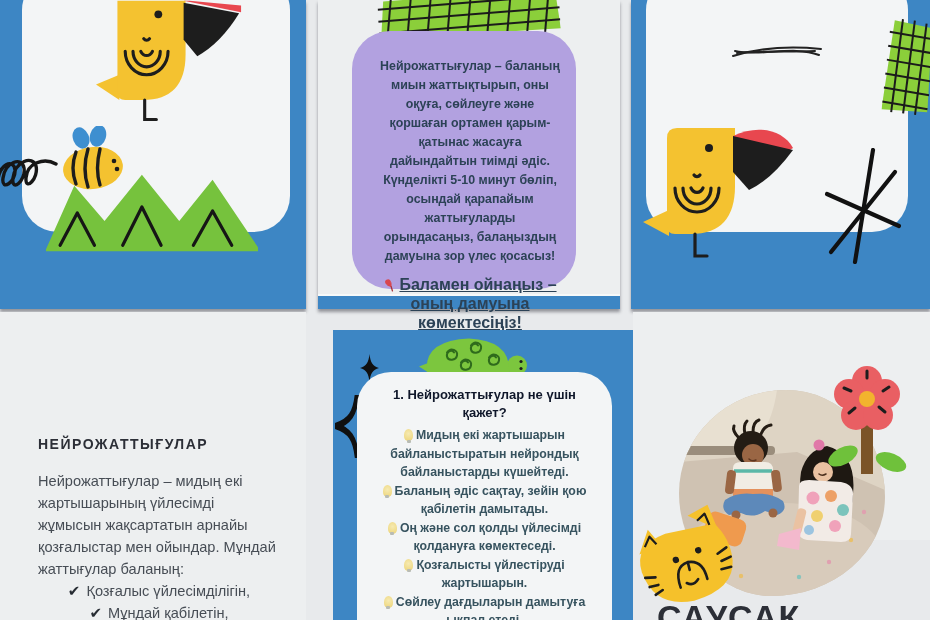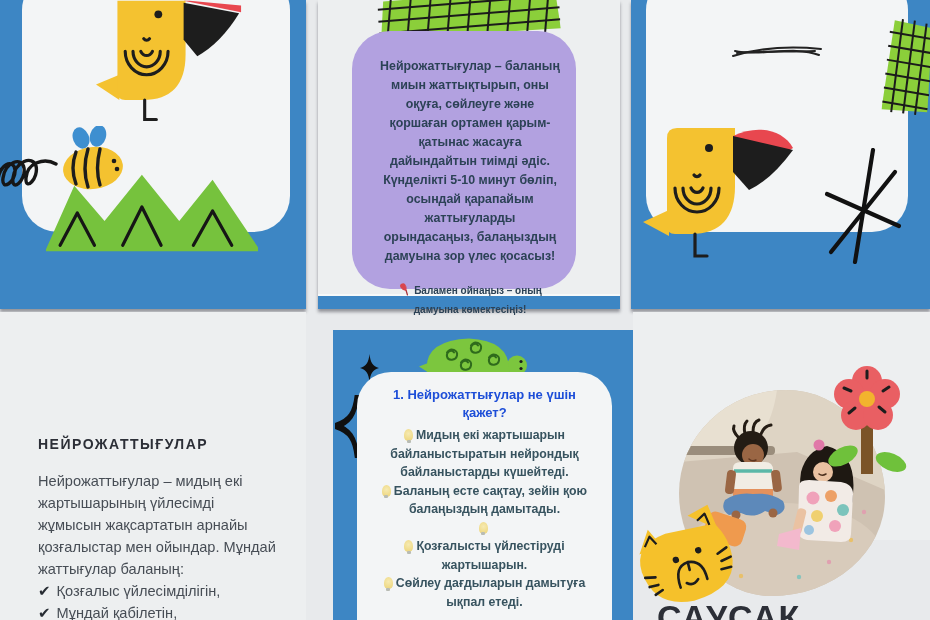--- a/index.html
+++ b/index.html
@@ -11,33 +11,33 @@
   .panel-tl{left:0;top:0;width:306px;height:309px;}
   .panel-tm{left:318px;top:0;width:302px;height:309px;}
   .panel-tr{left:631px;top:0;width:299px;height:309px;}
   .card{background:#f3f5f6;border-radius:36px;}
   .card-tl{left:22px;top:-26px;width:268px;height:258px;}
   .card-tr{left:15px;top:-26px;width:262px;height:258px;}
   .tm-paper{left:0;top:0;right:0;bottom:13px;background:#edeff0;border-bottom:2px solid #f7f9f9;}
   .purple-box{left:34px;top:31px;width:224px;height:258px;border-radius:38px;background:#b2a1e0;
               box-sizing:border-box;padding:26px 15px 0 27px;text-align:center;}
   .purple-box .intro{font-size:12.4px;line-height:19px;font-weight:bold;color:#2c4256;margin:0;}
-  .purple-box .cta{font-size:10px;line-height:19px;font-weight:bold;color:#2c4256;margin-top:15px;}
+  .purple-box .cta{font-size:16px;line-height:19px;font-weight:bold;color:#2c4256;margin-top:9px;text-decoration:underline;}
   .pin-icon{display:inline-block;width:14px;height:14px;vertical-align:-2px;margin-right:2px;}
   
   .panel-bl{left:0;top:312px;width:306px;height:308px;background:#edeff0;}
   .panel-bm{left:333px;top:330px;width:300px;height:290px;background:#3d86c4;}
   .panel-br{left:633px;top:312px;width:297px;height:228px;background:#edeff0;}
   .bl-title{left:38px;top:124px;font-size:14px;font-weight:700;letter-spacing:1.5px;color:#2c2f37;}
   .bl-body{left:38px;top:158px;width:242px;font-size:14.6px;line-height:22px;color:#474d55;}
-  .check-item{font-size:14.6px;line-height:22px;color:#474d55;}
+  .check-item{font-size:14.6px;line-height:22px;color:#474d55;text-align:center;}
   .check-icon{font-weight:bold;color:#272c33;font-size:15px;margin-right:6px;}
   .card-bm{left:24px;top:42px;width:255px;height:300px;border-radius:34px;background:#f3f5f6;
            box-sizing:border-box;padding:14px 13px 0 13px;text-align:center;}
-  .q-title{font-size:13px;font-weight:bold;color:#1d4ed8;line-height:18px;margin:0 0 4px 0;}
+  .q-title{font-size:13px;font-weight:bold;color:#0f172a;line-height:18px;margin:0 0 4px 0;}
   .benefit{font-size:12.3px;line-height:18.5px;color:#37535f;font-weight:bold;margin:0;}
   .bulb-icon{display:inline-block;width:9px;height:12px;margin-right:3px;vertical-align:-2px;
              background:radial-gradient(circle at 50% 38%,#f6eab2 0%,#f0dc8c 60%,#e8d07a 100%);
              border-radius:50% 50% 42% 42%;position:relative;}
   .bulb-icon::after{content:"";position:absolute;left:2.5px;bottom:-1.5px;width:4px;height:3px;
              background:#b9bcb4;border-radius:1px;}
   
   .blob-photo{left:46px;top:78px;width:206px;height:206px;overflow:hidden;
               border-radius:52% 48% 55% 45% / 50% 52% 48% 50%;}
   .br-title{left:24px;top:286px;font-size:34px;font-weight:800;letter-spacing:1px;color:#2c2f37;}
@@ -239,24 +239,24 @@
       <path d="M21,1 C23,13 28,18 41,21 C28,24 23,29 21,41 C19,29 14,24 1,21 C14,18 19,13 21,1" fill="none" stroke="#101010" stroke-width="4.5" stroke-linejoin="round"></path>
     </svg>
 
     <div class="abs card-bm">
       <p class="q-title">1. Нейрожаттығулар не үшін қажет?</p>
 
       <div class="benefit">
         <span class="bulb-icon"></span><span>Мидың екі жартышарын байланыстыратын нейрондық байланыстарды күшейтеді.</span>
       </div>
       <div class="benefit">
-        <span class="bulb-icon"></span><span>Баланың есте сақтау, зейін қою балаңыздың дамытады.</span>
-      </div>
-      <div class="benefit">
-        <span class="bulb-icon"></span>
+        <span class="bulb-icon"></span><span>Баланың әдіс сақтау, зейін қою қабілетін дамытады.</span>
+      </div>
+      <div class="benefit">
+        <span class="bulb-icon"></span><span>Оң және сол қолды үйлесімді қолдануға көмектеседі.</span>
       </div>
       <div class="benefit">
         <span class="bulb-icon"></span><span>Қозғалысты үйлестіруді жартышарын.</span>
       </div>
       <div class="benefit">
         <span class="bulb-icon"></span><span>Сөйлеу дағдыларын дамытуға ықпал етеді.</span>
       </div>
 
     </div>
   </div>

